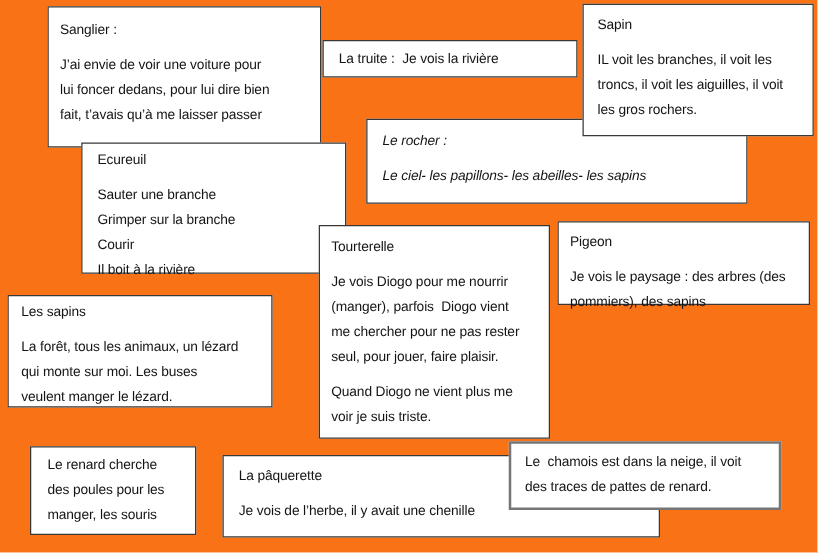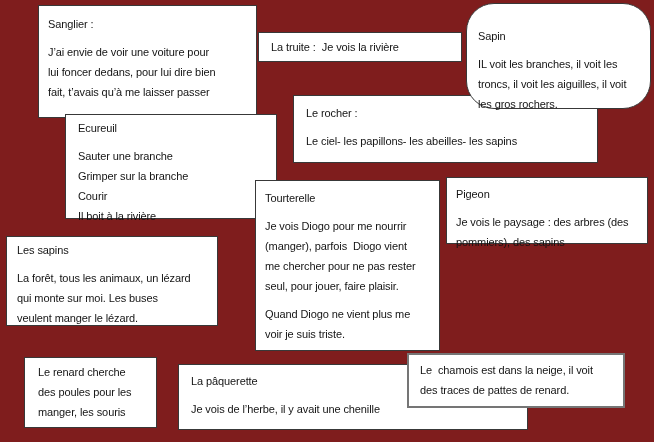--- a/index.html
+++ b/index.html
@@ -1,42 +1,42 @@
 <!DOCTYPE html>
 <html><head>
 <meta charset="utf-8">
 <style>
   html,body{margin:0;padding:0;background:#ffffff;}
   #canvas{
     position:relative;
     width:654px;height:442px;
-    background:#7f1d1d;
+    background:#f97316;
     font-family:"Liberation Sans","DejaVu Sans",sans-serif;
     font-size:11px;
     line-height:20px;
     color:#141414;
     letter-spacing:-0.1px;
     overflow:hidden;
   }
   .box{
     position:absolute;
     background:#ffffff;
     border:1px solid #383838;
     box-sizing:border-box;
     padding:7px 10px;
   }
   .box .para,.box .title{white-space:pre;}
   .box .para{margin-top:8px;}
   .box .para:first-child{margin-top:0;}
 
   .box--sanglier   {left:38px;  top:5px;   width:219px; height:113px; padding:8px 9px;}
   .box--truite     {left:258px; top:32px;  width:204px; height:30px;  padding:4px 12px;}
-  .box--sapin      {left:466px; top:3px;   width:185px; height:106px; padding:22px 11px; z-index:2;border-radius:28px;}
+  .box--sapin      {left:466px; top:3px;   width:185px; height:106px; padding:6px 11px; z-index:2;}
   .box--ecureuil   {left:65px;  top:114px; width:212px; height:105px; padding:3px 12px;}
-  .box--rocher     {left:293px; top:95px;  width:305px; height:68px;  padding:7px 12px; z-index:1;}
+  .box--rocher     {left:293px; top:95px;  width:305px; height:68px;  padding:7px 12px; z-index:1;font-style:italic;}
   .box--tourterelle{left:255px; top:180px; width:185px; height:171px; padding:7px 9px;}
   .box--pigeon     {left:446px; top:177px; width:202px; height:67px;  padding:6px 9px;}
   .box--sapins     {left:6px;  top:236px; width:212px; height:90px; padding:3px 10px;}
   .box--chamois    {left:407px; top:332px; width:218px; height:55px;  padding:5px 11px;
                     border:2px solid #757575; z-index:3;margin-top:21px;}
   .box--renard     {left:24px;  top:357px; width:133px; height:71px;  padding:4px 13px;}
   .box--paquerette {left:178px; top:364px; width:350px; height:66px;  padding:6px 12px; z-index:1;}
 
   .truite-line{white-space:pre;}
   .truite-line .value{margin-left:6px;}

